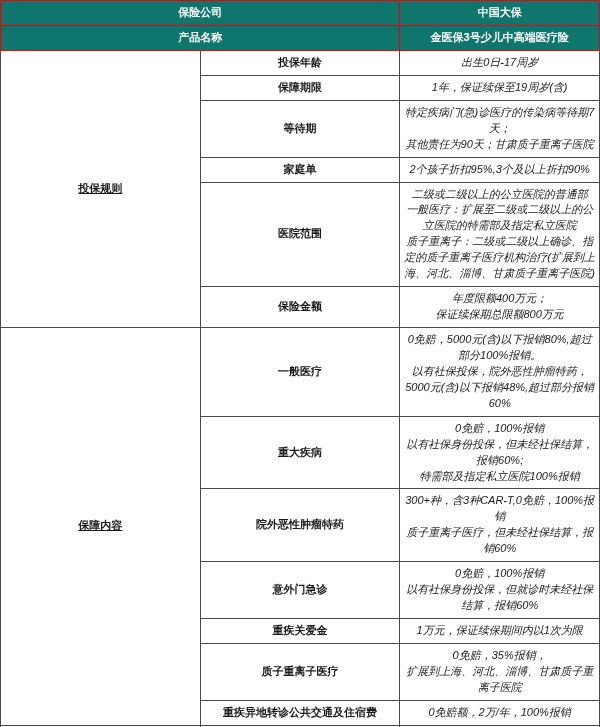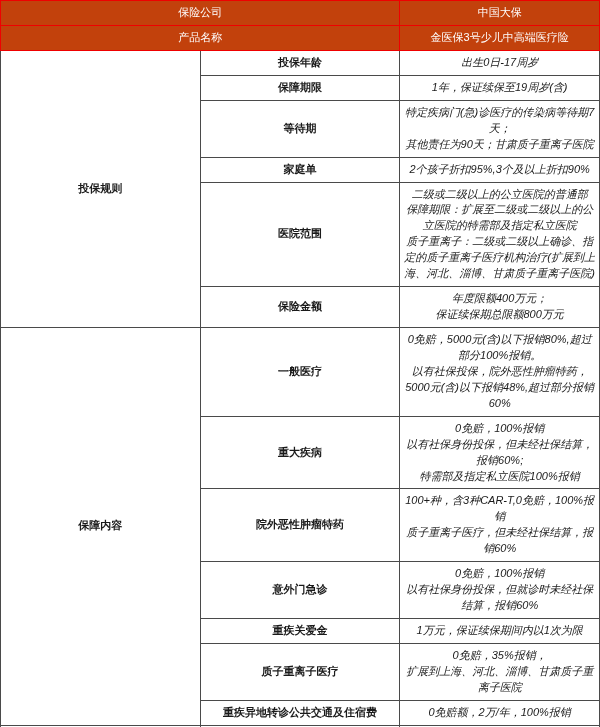--- a/index.html
+++ b/index.html
@@ -22,31 +22,32 @@
   table.insurance-table td {
     border: 1px solid #4a4a4a;
     text-align: center;
     vertical-align: middle;
     padding: 4px 3px;
     font-size: 11px;
     line-height: 1.45;
     word-break: break-all;
   }
   .hdr-red {
-    background: #c2410c;
+    background: #0f766e;
     color: #ffffff;
-    font-weight: normal;
+    font-weight: bold;
     font-size: 12.5px;
     border-color: #ef0000 !important;
   }
   .col-group {
     width: 42px;
     font-weight: bold;
     font-size: 12px;
     letter-spacing: 0px;
+    text-decoration: underline;
   }
   .col-item {
     width: 118px;
     font-weight: bold;
     font-size: 12px;
   }
   .col-val {
     font-size: 11px;
     font-style: italic;
   }
@@ -94,21 +95,21 @@
     <tr>
       <td class="col-item">家庭单</td>
       <td class="col-val val-lines">
         <div>2个孩子折扣95%,3个及以上折扣90%</div>
       </td>
     </tr>
     <tr>
       <td class="col-item">医院范围</td>
       <td class="col-val val-lines">
         <div>二级或二级以上的公立医院的普通部</div>
-        <div>保障期限：扩展至二级或二级以上的公立医院的特需部及指定私立医院</div>
+        <div>一般医疗：扩展至二级或二级以上的公立医院的特需部及指定私立医院</div>
         <div>质子重离子：二级或二级以上确诊、指定的质子重离子医疗机构治疗(扩展到上海、河北、淄博、甘肃质子重离子医院)</div>
       </td>
     </tr>
     <tr>
       <td class="col-item">保险金额</td>
       <td class="col-val val-lines">
         <div>年度限额400万元；</div>
         <div>保证续保期总限额800万元</div>
       </td>
     </tr>
@@ -126,21 +127,21 @@
       <td class="col-item">重大疾病</td>
       <td class="col-val val-lines">
         <div>0免赔，100%报销</div>
         <div>以有社保身份投保，但未经社保结算，报销60%;</div>
         <div>特需部及指定私立医院100%报销</div>
       </td>
     </tr>
     <tr>
       <td class="col-item">院外恶性肿瘤特药</td>
       <td class="col-val val-lines">
-        <div>100+种，含3种CAR-T,0免赔，100%报销</div>
+        <div>300+种，含3种CAR-T,0免赔，100%报销</div>
         <div>质子重离子医疗，但未经社保结算，报销60%</div>
       </td>
     </tr>
     <tr>
       <td class="col-item">意外门急诊</td>
       <td class="col-val val-lines">
         <div>0免赔，100%报销</div>
         <div>以有社保身份投保，但就诊时未经社保结算，报销60%</div>
       </td>
     </tr>

